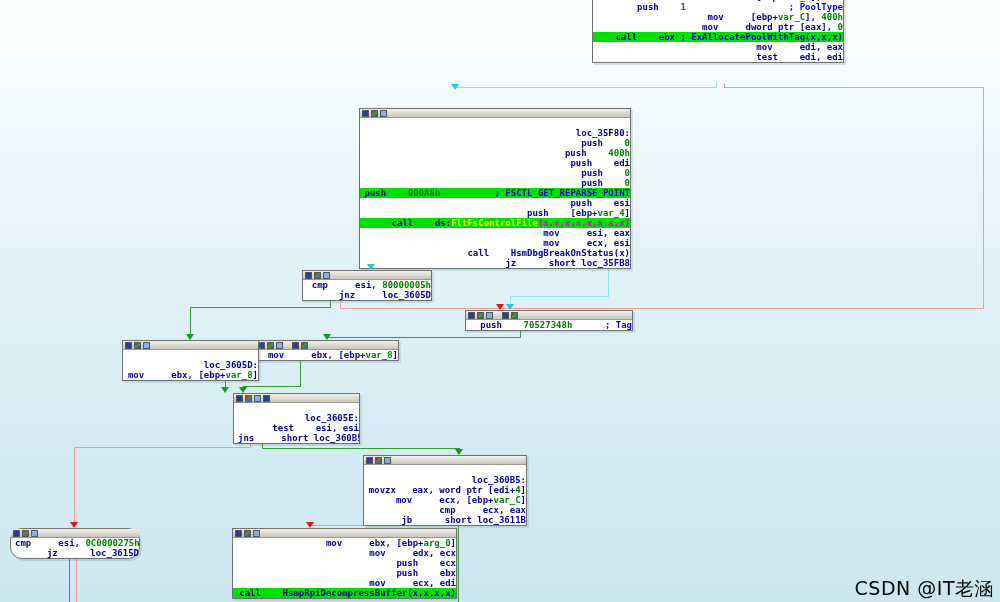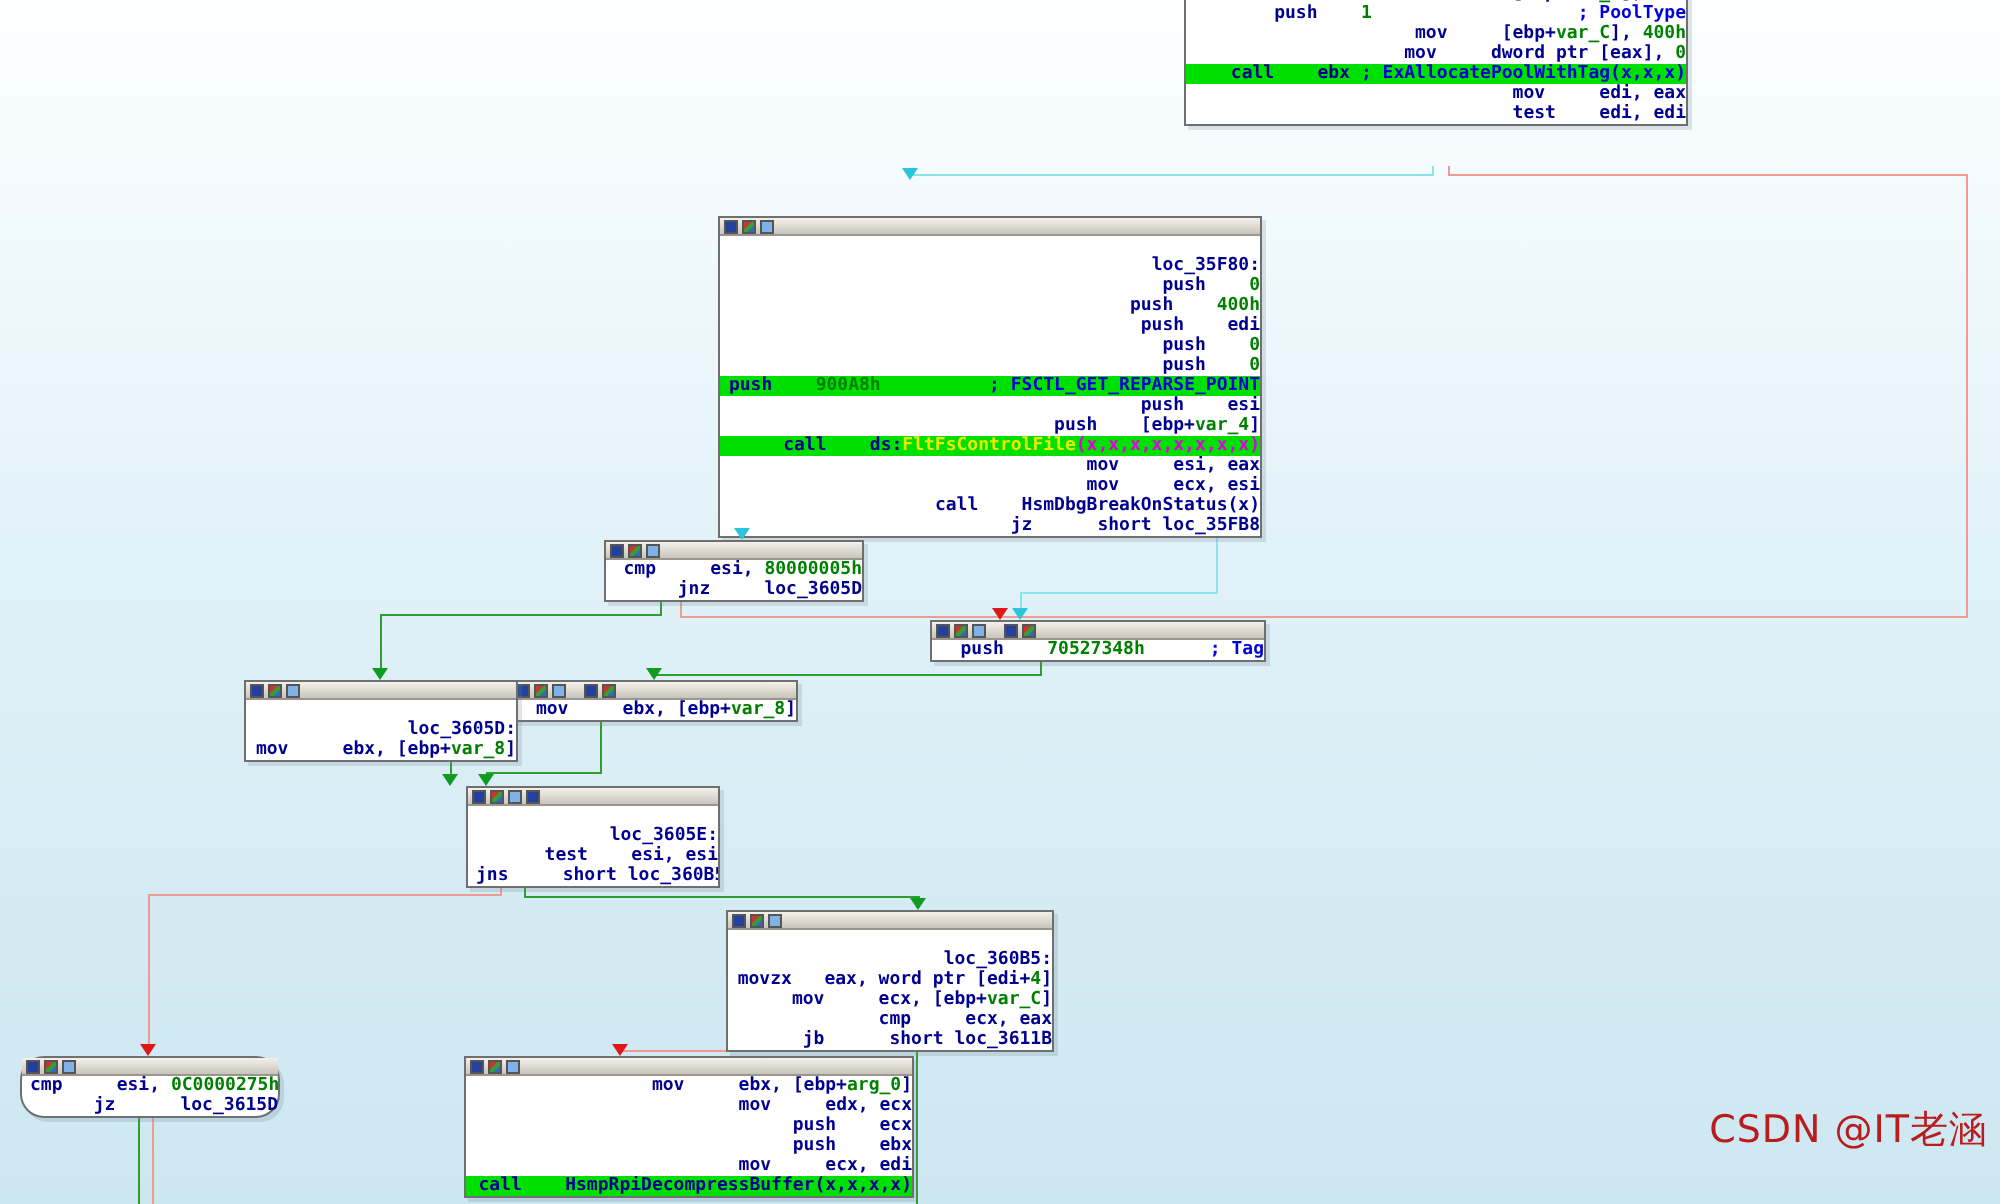--- a/index.html
+++ b/index.html
@@ -34,22 +34,22 @@
   .seg{position:absolute;z-index:1;}
   .e-green{background:#2f9e2f;}
   .e-red{background:#f09a94;}
   .e-cyan{background:#8ce2ee;}
   .arw{position:absolute;width:0;height:0;z-index:3;
     border-left:4px solid transparent;border-right:4px solid transparent;border-top:6px solid #000;}
   .a-green{border-top-color:#109c20;}
   .a-red{border-top-color:#e01818;}
   .a-cyan{border-top-color:#2cc4da;}
   .wm{
-    position:absolute;right:6px;bottom:24px;z-index:4;
-    font:19px "DejaVu Sans",sans-serif;color:#b91c1c;letter-spacing:.5px;text-align:center;
+    position:absolute;right:6px;bottom:0;z-index:4;
+    font:19px "DejaVu Sans",sans-serif;color:#000000;letter-spacing:.5px;text-align:center;
   }
 </style>
 </head>
 <body>
 
 <div id="cv">
     <div class="blk" style="left: 592px; top: -9px; width: 250px;">
       <div class="ln"><span class="t-c">mov     [ebp+</span><span class="t-g">var_4</span><span class="t-c">], eax</span></div>
       <div class="ln"><span class="t-c">push    </span><span class="t-g">1</span><span class="t-c">                   </span><span class="t-m">; PoolType</span></div>
       <div class="ln"><span class="t-c">mov     [ebp+</span><span class="t-g">var_C</span><span class="t-c">], </span><span class="t-g">400h</span></div>

